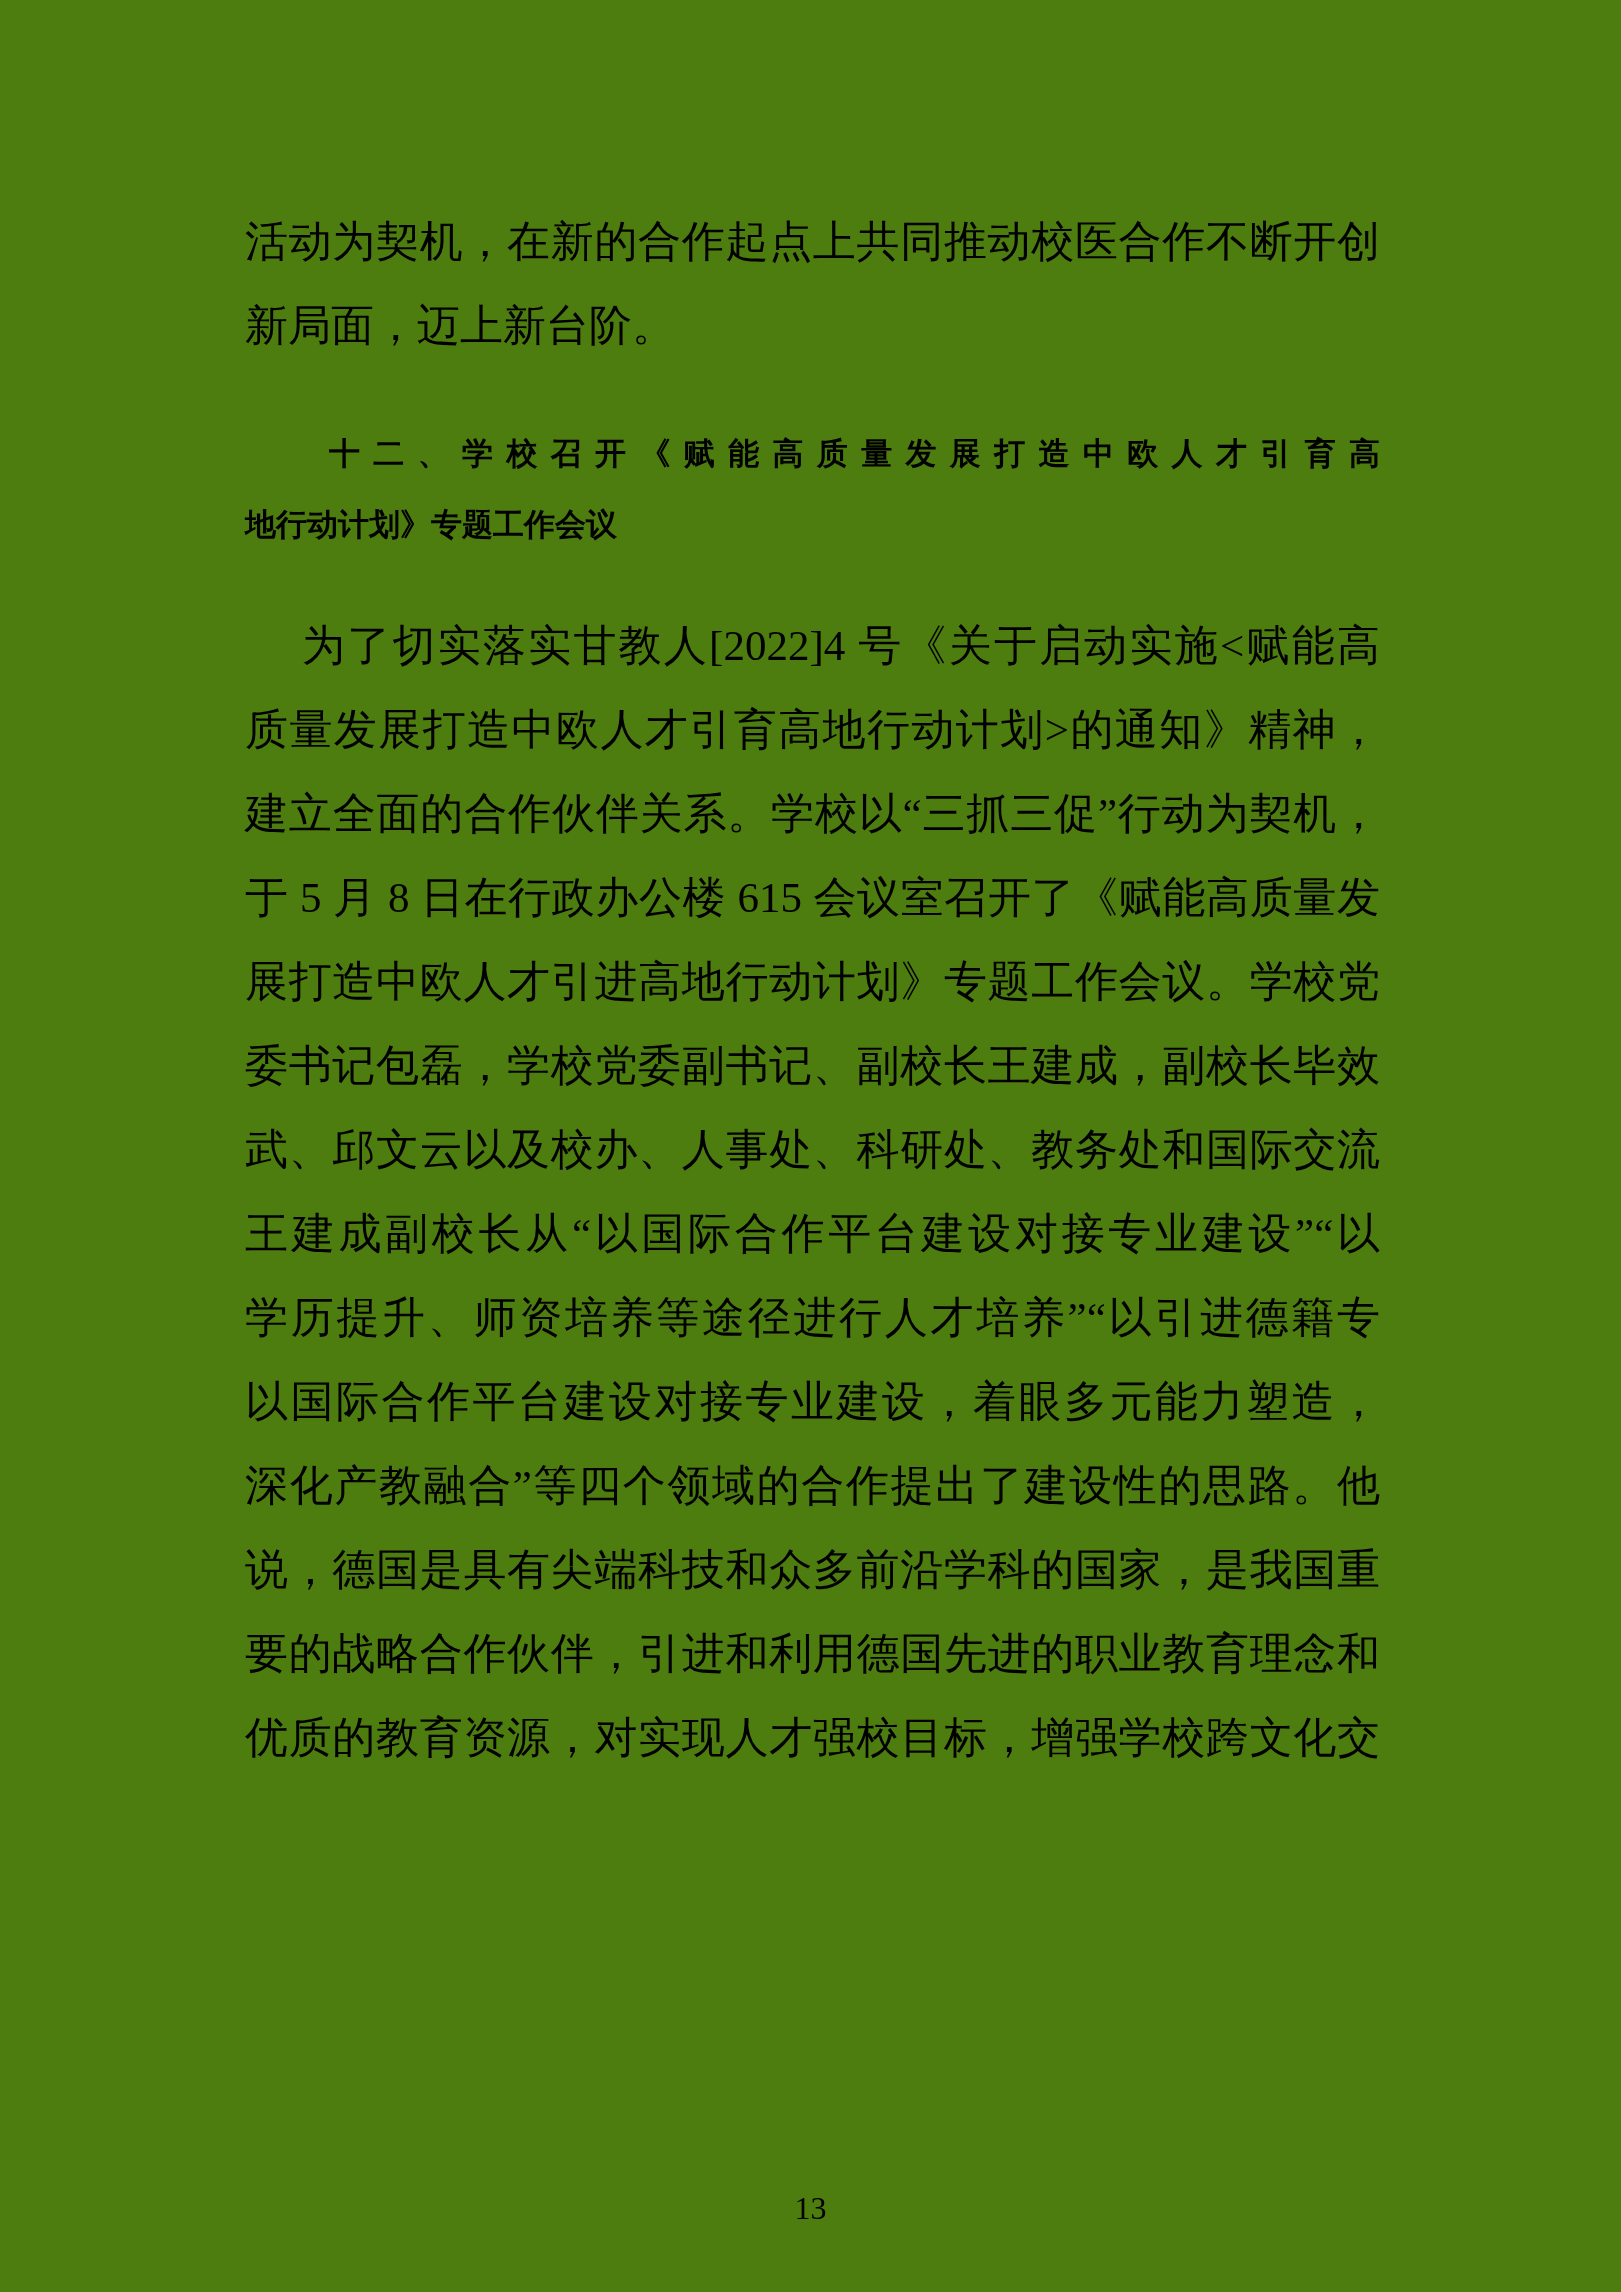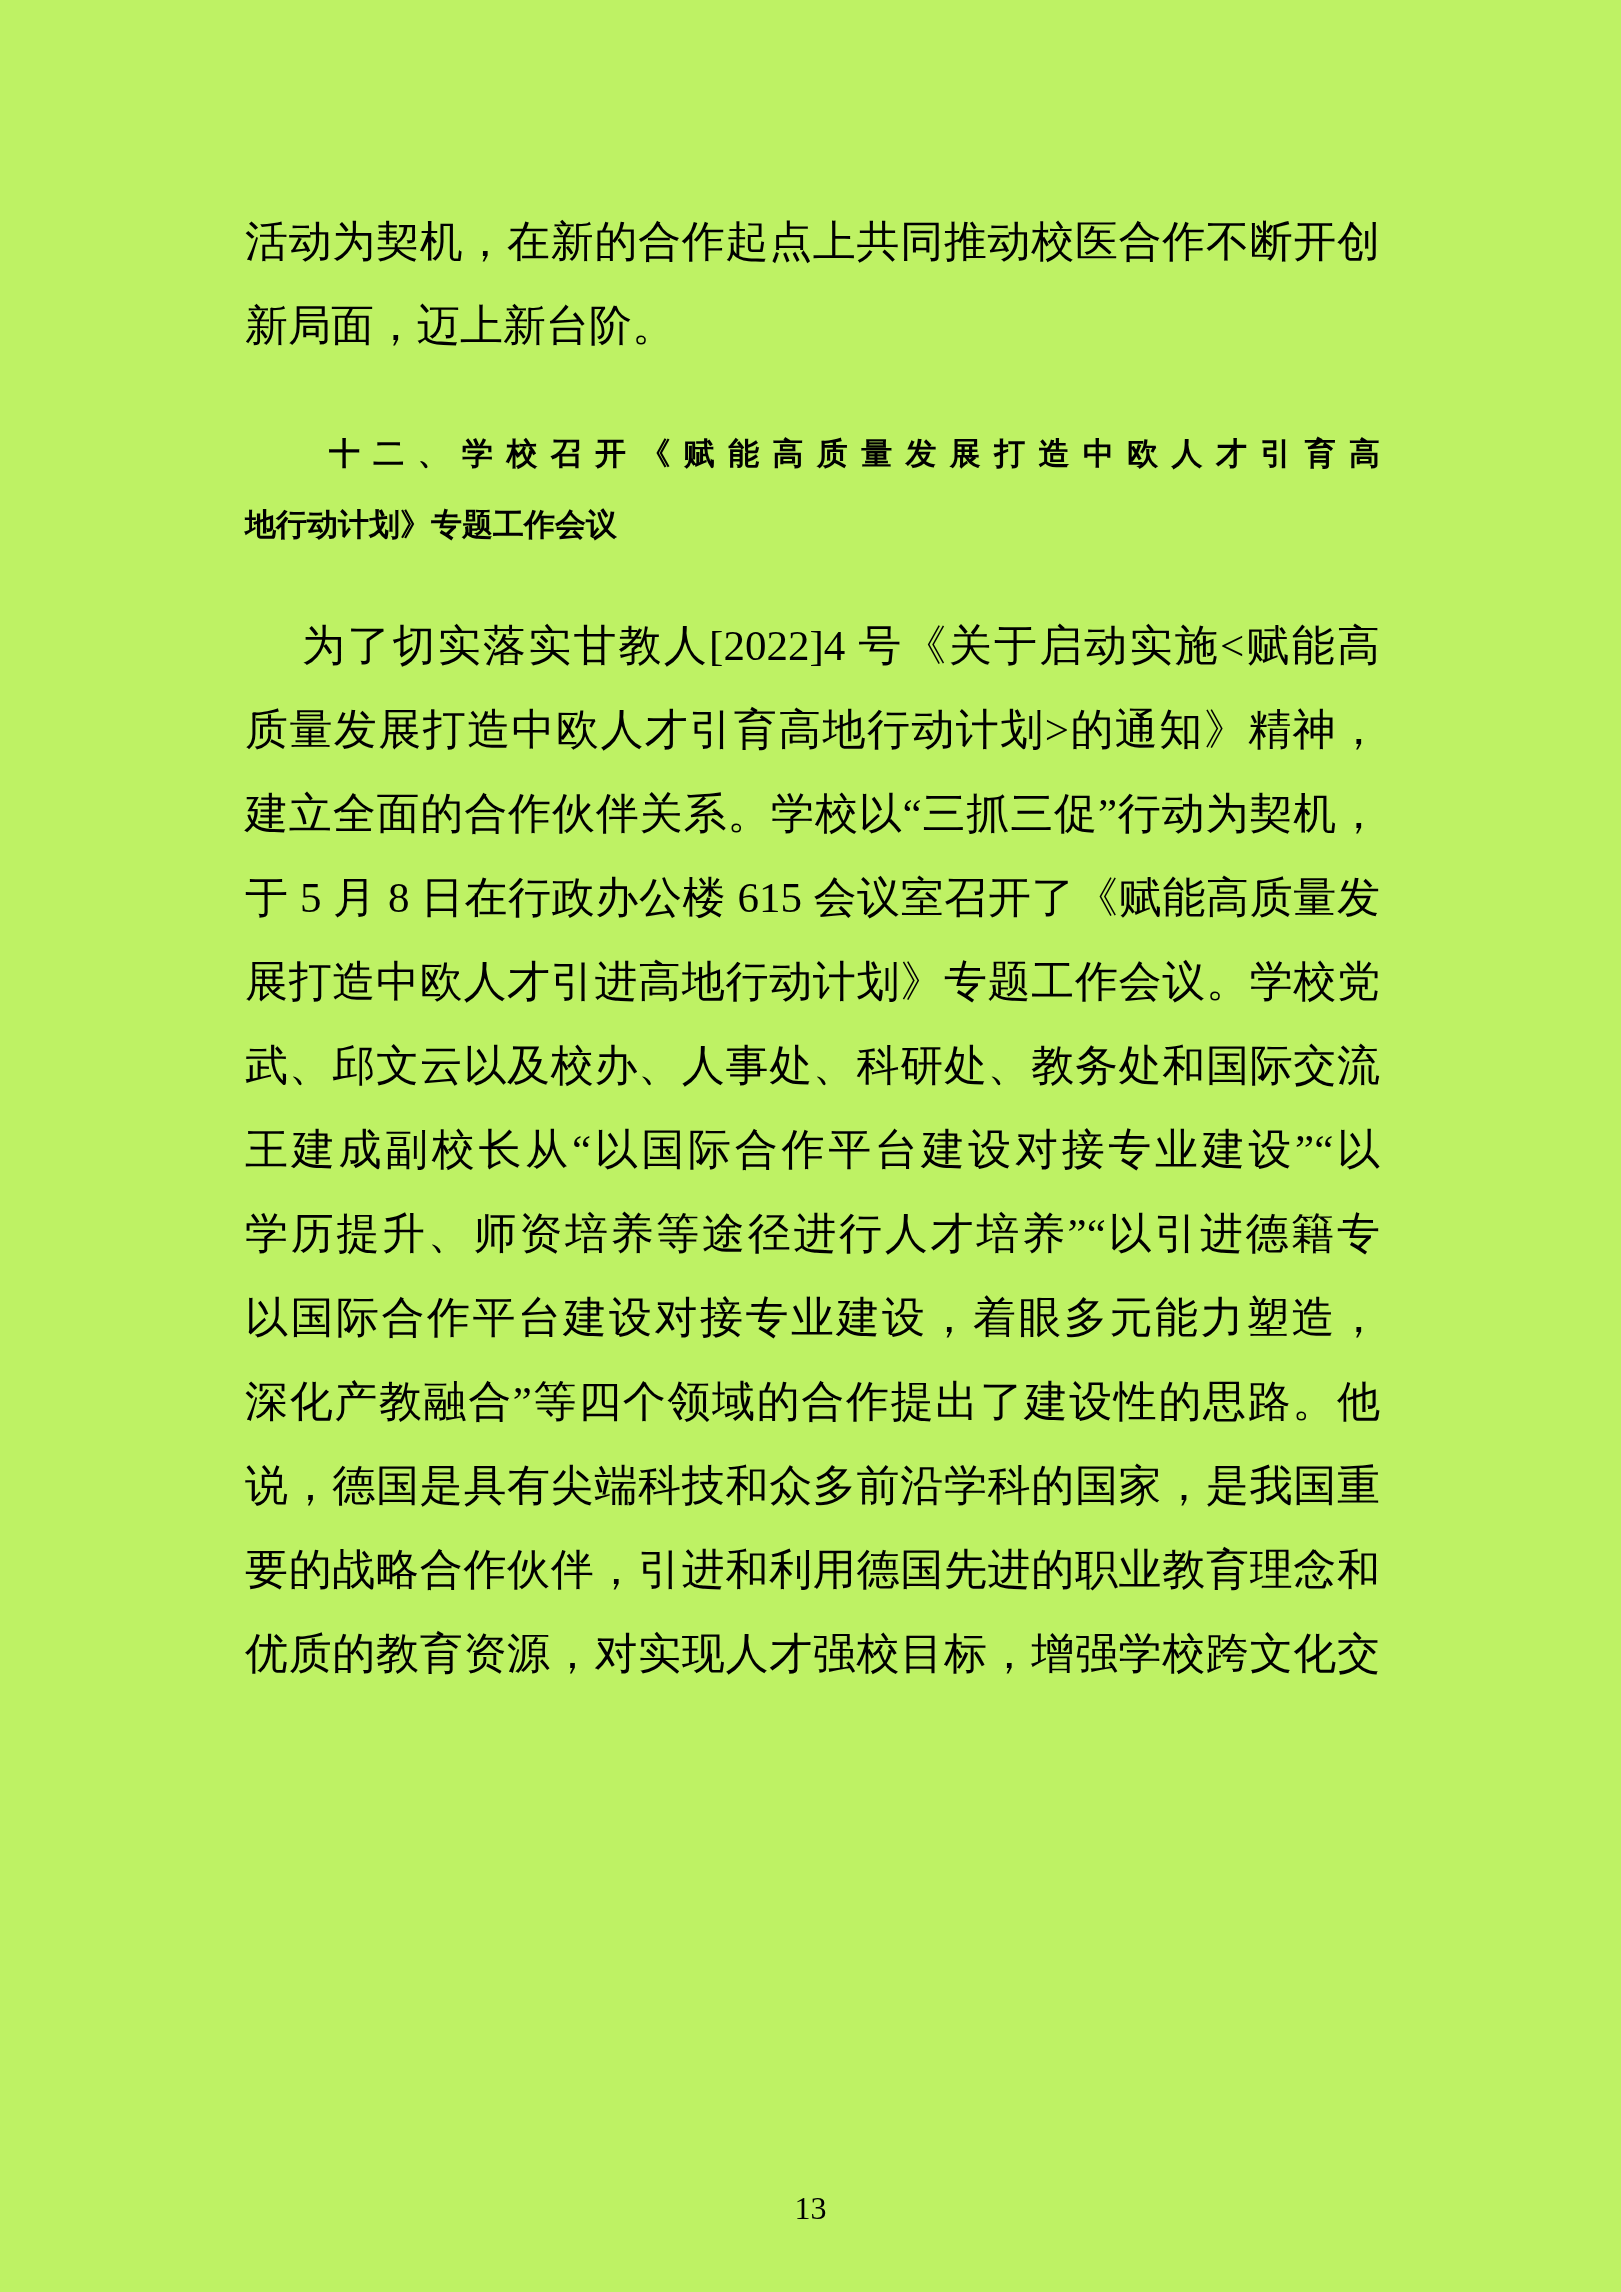--- a/index.html
+++ b/index.html
@@ -5,21 +5,21 @@
   html, body {
     margin: 0;
     padding: 0;
     background: #e8e8e8;
   }
   .page {
     position: relative;
     width: 1621px;
     height: 2293px;
     margin: 0 auto;
-    background: #bef264;
+    background: #4d7c0f;
     color: #000000;
     overflow: hidden;
     font-family: "Liberation Serif", "DejaVu Serif", serif;
   }
   .content {
     position: absolute;
     left: 245px;
     top: 0;
     width: 1135px;
   }
@@ -83,20 +83,21 @@
       <div class="line first">十二、学校召开《赋能高质量发展打造中欧人才引育高</div>
       <div class="line plain">地行动计划》专题工作会议</div>
     </div>
 
     <div class="para body-2 p2">
       <div class="line first">为了切实落实甘教人[2022]4 号《关于启动实施&lt;赋能高</div>
       <div class="line">质量发展打造中欧人才引育高地行动计划&gt;的通知》精神，</div>
       <div class="line">建立全面的合作伙伴关系。学校以“三抓三促”行动为契机，</div>
       <div class="line">于 5 月 8 日在行政办公楼 615 会议室召开了《赋能高质量发</div>
       <div class="line">展打造中欧人才引进高地行动计划》专题工作会议。学校党</div>
+      <div class="line">委书记包磊，学校党委副书记、副校长王建成，副校长毕效</div>
       <div class="line">武、邱文云以及校办、人事处、科研处、教务处和国际交流</div>
       <div class="line">王建成副校长从“以国际合作平台建设对接专业建设”“以</div>
       <div class="line">学历提升、师资培养等途径进行人才培养”“以引进德籍专</div>
       <div class="line">以国际合作平台建设对接专业建设，着眼多元能力塑造，</div>
       <div class="line">深化产教融合”等四个领域的合作提出了建设性的思路。他</div>
       <div class="line">说，德国是具有尖端科技和众多前沿学科的国家，是我国重</div>
       <div class="line">要的战略合作伙伴，引进和利用德国先进的职业教育理念和</div>
       <div class="line">优质的教育资源，对实现人才强校目标，增强学校跨文化交</div>
     </div>
 

